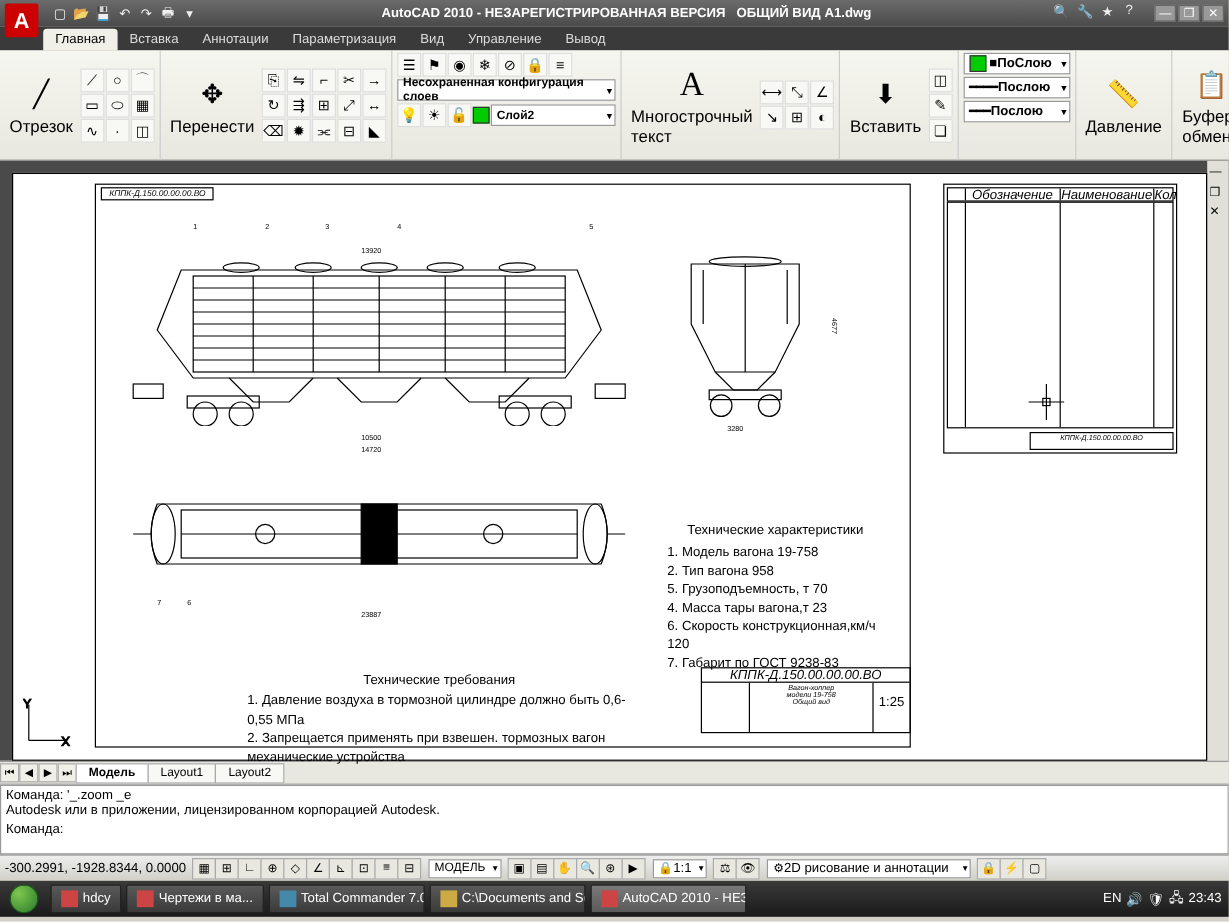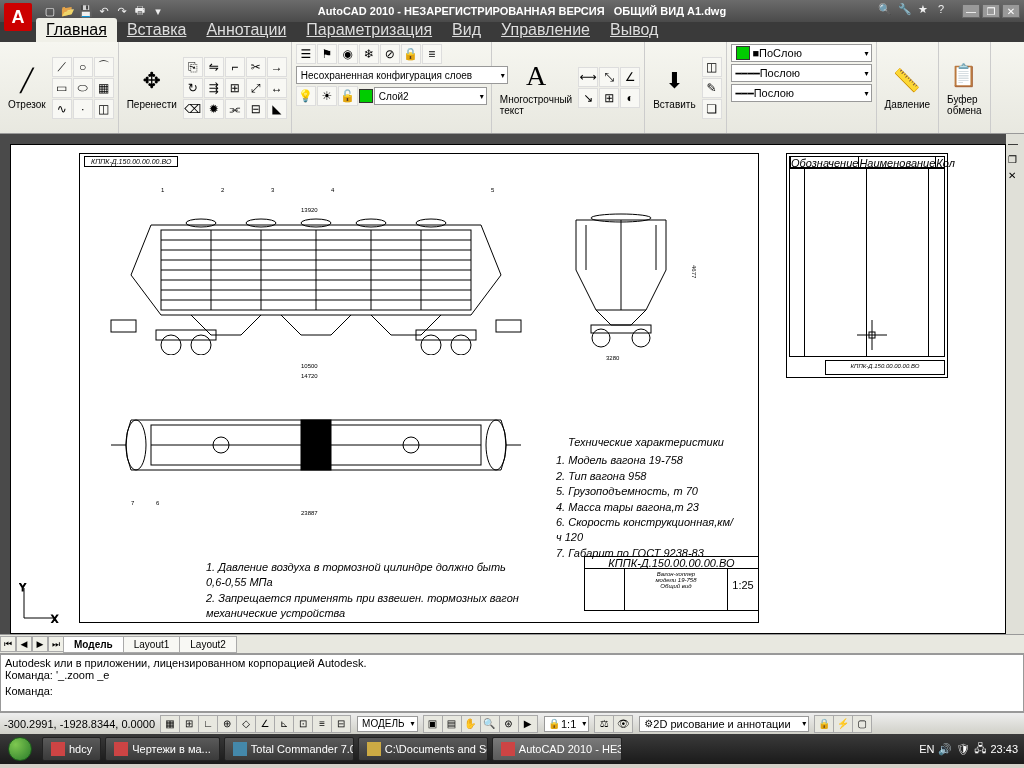--- a/index.html
+++ b/index.html
@@ -8,34 +8,34 @@
 .titlebar .logo { width: 28px; height: 28px; background: #c00; color: #fff; font-weight: bold; font-size: 18px; display: flex; align-items: center; justify-content: center; margin-right: 4px; position: relative; top: 6px; border-radius: 2px; }
 .titlebar .qat { display: flex; gap: 2px; margin-left: 6px; }
 .titlebar .qat span { width: 16px; height: 16px; display: flex; align-items: center; justify-content: center; opacity: 0.9; cursor: pointer; }
 .titlebar .title { flex: 1; text-align: center; font-weight: bold; font-size: 11px; }
 .titlebar .win-controls { display: flex; gap: 2px; }
 .titlebar .win-controls span { width: 18px; height: 14px; background: #999; border: 1px solid #666; display: flex; align-items: center; justify-content: center; cursor: pointer; font-size: 10px; }
 .titlebar .right-tools { display: flex; gap: 4px; margin-right: 8px; }
 .titlebar .right-tools span { width: 16px; height: 16px; cursor: pointer; opacity: 0.9; }
 
 .tabs { height: 20px; background: #3a3a3a; display: flex; align-items: flex-end; padding-left: 36px; }
-.tab { padding: 3px 10px; color: #ddd; cursor: pointer; font-size: 16px; text-decoration: underline; }
+.tab { padding: 3px 10px; color: #ddd; cursor: pointer; font-size: 11px; }
 .tab.active { background: #f0f0e8; color: #000; border-radius: 3px 3px 0 0; }
 
 .ribbon { height: 92px; background: linear-gradient(#f6f6f0, #e8e8e0); display: flex; border-bottom: 1px solid #999; }
 .ribbon-panel { border-right: 1px solid #ccc; padding: 2px 4px; display: flex; flex-direction: column; }
 .ribbon-panel .content { flex: 1; display: flex; align-items: center; gap: 2px; }
 .big-btn { display: flex; flex-direction: column; align-items: center; padding: 2px 4px; cursor: pointer; }
 .big-btn .ico { width: 32px; height: 32px; display: flex; align-items: center; justify-content: center; font-size: 22px; }
-.big-btn .txt { font-size: 10px; margin-top: 2px; }
+.big-btn .txt { font-size: 14px; margin-top: 2px; }
 .small-grid { display: grid; grid-template-columns: repeat(4, 20px); gap: 1px; }
 .small-grid.c3 { grid-template-columns: repeat(3, 20px); }
 .small-grid.c5 { grid-template-columns: repeat(5, 20px); }
 .small-btn { width: 20px; height: 20px; background: #f8f8f4; border: 1px solid #ddd; display: flex; align-items: center; justify-content: center; cursor: pointer; font-size: 12px; }
-.combo { height: 18px; border: 1px solid #999; background: #fff; padding: 0 14px 0 4px; font-size: 10px; position: relative; display: flex; align-items: center; }
+.combo { height: 18px; border: 1px solid #999; background: #fff; padding: 0 14px 0 4px; font-size: 10px; position: relative; display: flex; align-items: center; font-weight: bold; }
 .combo::after { content: "▾"; position: absolute; right: 2px; font-size: 8px; }
 .color-sw { width: 14px; height: 14px; border: 1px solid #333; display: inline-block; vertical-align: middle; }
 
 .canvas-area { height: 500px; background: #4a4a4a; display: flex; }
 .drawing { flex: 1; background: #fff; margin: 10px 0 0 10px; position: relative; border: 1px solid #000; }
 .side-panel { width: 18px; background: #e0e0d8; display: flex; flex-direction: column; align-items: center; padding-top: 4px; gap: 2px; }
 .side-panel span { width: 14px; height: 14px; cursor: pointer; font-size: 10px; }
 
 .drawing-frame { position: absolute; border: 1px solid #000; }
 .title-block { position: absolute; border: 1px solid #000; font-size: 7px; }
@@ -61,21 +61,21 @@
 
 .taskbar { height: 30px; background: linear-gradient(#3a3a3a, #1a1a1a); display: flex; align-items: center; }
 .start-orb { width: 40px; height: 30px; display: flex; align-items: center; justify-content: center; cursor: pointer; }
 .start-orb div { width: 24px; height: 24px; border-radius: 50%; background: radial-gradient(circle at 30% 30%, #7ec850, #2a7a2a); border: 1px solid #1a5a1a; }
 .task-btn { height: 24px; padding: 0 8px; margin: 0 2px; background: linear-gradient(#5a5a5a, #3a3a3a); border: 1px solid #222; border-radius: 2px; color: #fff; display: flex; align-items: center; gap: 4px; cursor: pointer; font-size: 10px; max-width: 130px; overflow: hidden; white-space: nowrap; }
 .task-btn.active { background: linear-gradient(#7a7a7a, #5a5a5a); }
 .task-btn .ico { width: 14px; height: 14px; background: #888; flex-shrink: 0; }
 .tray { margin-left: auto; display: flex; align-items: center; gap: 4px; color: #fff; padding: 0 6px; font-size: 10px; }
 .tray span { cursor: pointer; }
 
-.tech-text { position: absolute; font-size: 6px; font-style: italic; line-height: 1.4; }
+.tech-text { position: absolute; font-size: 6px; line-height: 1.4; }
 .dim-text { font-size: 6px; position: absolute; }
 </style>
 </head>
 <body>
 
 <div class="titlebar">
   <div class="logo">A</div>
   <div class="qat">
     <span>▢</span>
     <span>📂</span>
@@ -160,21 +160,21 @@
     <div class="content" style="flex-direction:column;align-items:stretch;gap:2px">
       <div style="display:flex;gap:1px">
         <div class="small-btn">☰</div>
         <div class="small-btn">⚑</div>
         <div class="small-btn">◉</div>
         <div class="small-btn">❄</div>
         <div class="small-btn">⊘</div>
         <div class="small-btn">🔒</div>
         <div class="small-btn">≡</div>
       </div>
-      <div class="combo" style="width:212px">Несохраненная конфигурация слоев</div>
+      <div class="combo" style="width:182px">Несохраненная конфигурация слоев</div>
       <div style="display:flex;gap:1px;align-items:center">
         <div class="small-btn">💡</div>
         <div class="small-btn">☀</div>
         <div class="small-btn">🔓</div>
         <span class="color-sw" style="background:#0c0"></span>
         <div class="combo" style="flex:1">Слой2</div>
       </div>
     </div>
   </div>
   <div class="ribbon-panel">
@@ -323,20 +323,21 @@
           <line x1="10" y1="55" x2="25" y2="55"></line>
             <line x1="405" y1="55" x2="420" y2="55"></line>
         </g>
       </svg>
       <div class="dim-text" style="left:30px;top:110px">7</div>
       <div class="dim-text" style="left:55px;top:110px">6</div>
       <div class="dim-text" style="left:200px;top:120px">23887</div>
     </div>
 
     <div class="tech-text" style="left:195px;top:415px;width:320px">
+      <div style="text-align:center;margin-bottom:2px">Технические требования</div>
       <div>1. Давление воздуха в тормозной цилиндре должно быть 0,6-0,55 МПа</div>
       <div>2. Запрещается применять при взвешен. тормозных вагон механические устройства</div>
     </div>
 
     <div class="tech-text" style="left:545px;top:290px;width:180px">
       <div style="text-align:center;margin-bottom:3px">Технические характеристики</div>
       <div>1. Модель вагона           19-758</div>
       <div>2. Тип вагона              958</div>
       <div>5. Грузоподъемность, т      70</div>
       <div>4. Масса тары вагона,т      23</div>
@@ -346,21 +347,21 @@
 
     <div class="title-block" style="right:calc(100% - 748px);bottom:22px;width:175px;height:55px;display:grid;grid-template-columns:40px 1fr 30px;grid-template-rows:12px 1fr">
       <div style="grid-column:1/4;border-bottom:1px solid #000;text-align:center;font-style:italic">КППК-Д.150.00.00.00.ВО</div>
       <div style="border-right:1px solid #000"></div>
       <div style="border-right:1px solid #000;text-align:center;font-style:italic;white-space:pre;font-size:6px;padding-top:2px">Вагон-хоппер
 модели 19-758
 Общий вид</div>
       <div style="text-align:center;padding-top:10px">1:25</div>
     </div>
 
-    <div class="drawing-frame" style="left:775px;top:8px;width:162px;height:225px">
+    <div class="drawing-frame" style="left:775px;top:8px;width:195px;height:225px">
       <div style="position:absolute;top:2px;left:2px;right:2px;height:12px;border:1px solid #000;display:flex;font-size:6px;font-style:italic">
         <div style="width:15px;border-right:1px solid #000"></div>
         <div style="flex:1;border-right:1px solid #000;text-align:center">Обозначение</div>
         <div style="flex:1;border-right:1px solid #000;text-align:center">Наименование</div>
         <div style="width:15px;text-align:left">Кол</div>
       </div>
       <div style="position:absolute;top:14px;left:2px;right:2px;bottom:20px;border:1px solid #000">
         <div style="height:100%;display:flex">
           <div style="width:15px;border-right:1px solid #000"></div>
           <div style="flex:1;border-right:1px solid #000"></div>
@@ -405,22 +406,22 @@
     <span>◀</span>
     <span>▶</span>
     <span>⏭</span>
   </div>
   <div class="mtab active">Модель</div>
   <div class="mtab">Layout1</div>
   <div class="mtab">Layout2</div>
 </div>
 
 <div class="cmdline">
+  <div>Команда: '_.zoom _e</div>
   <div>Autodesk или в приложении, лицензированном корпорацией Autodesk.</div>
-  <div>Команда: '_.zoom _e</div>
   <div style="height:4px"></div>
   <div class="prompt">
     <span>Команда:</span>&nbsp;
     <input type="text" style="">
   </div>
 </div>
 
 <div class="statusbar">
   <div class="coords">-300.2991, -1928.8344, 0.0000</div>
   <div class="status-btns">

